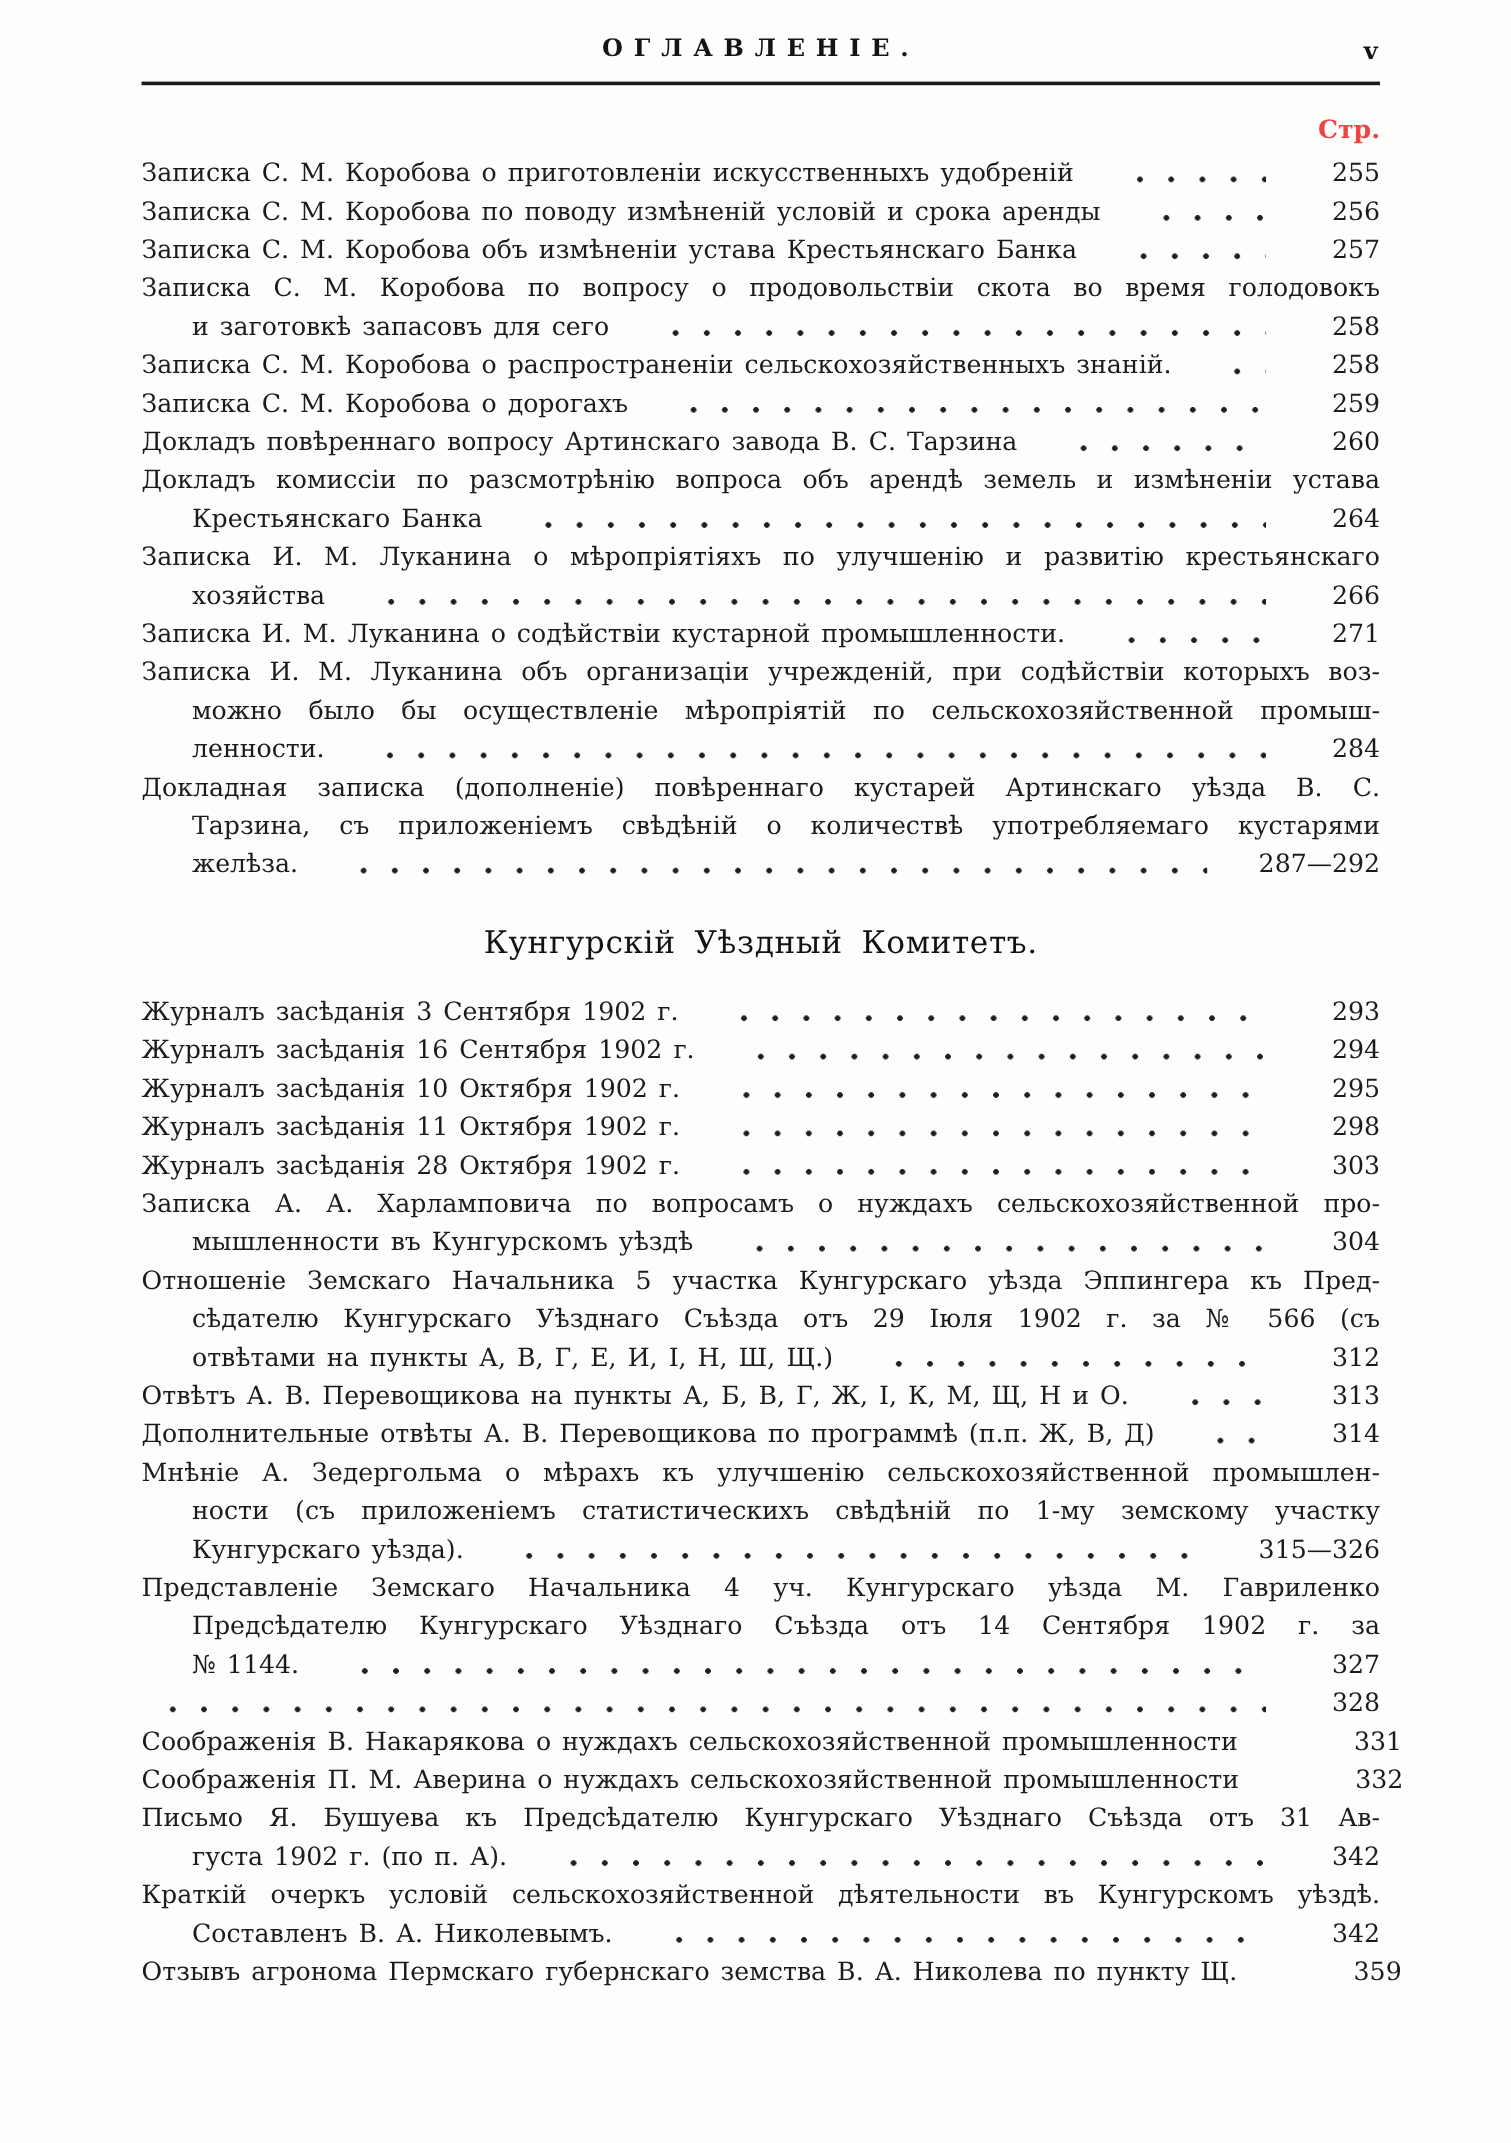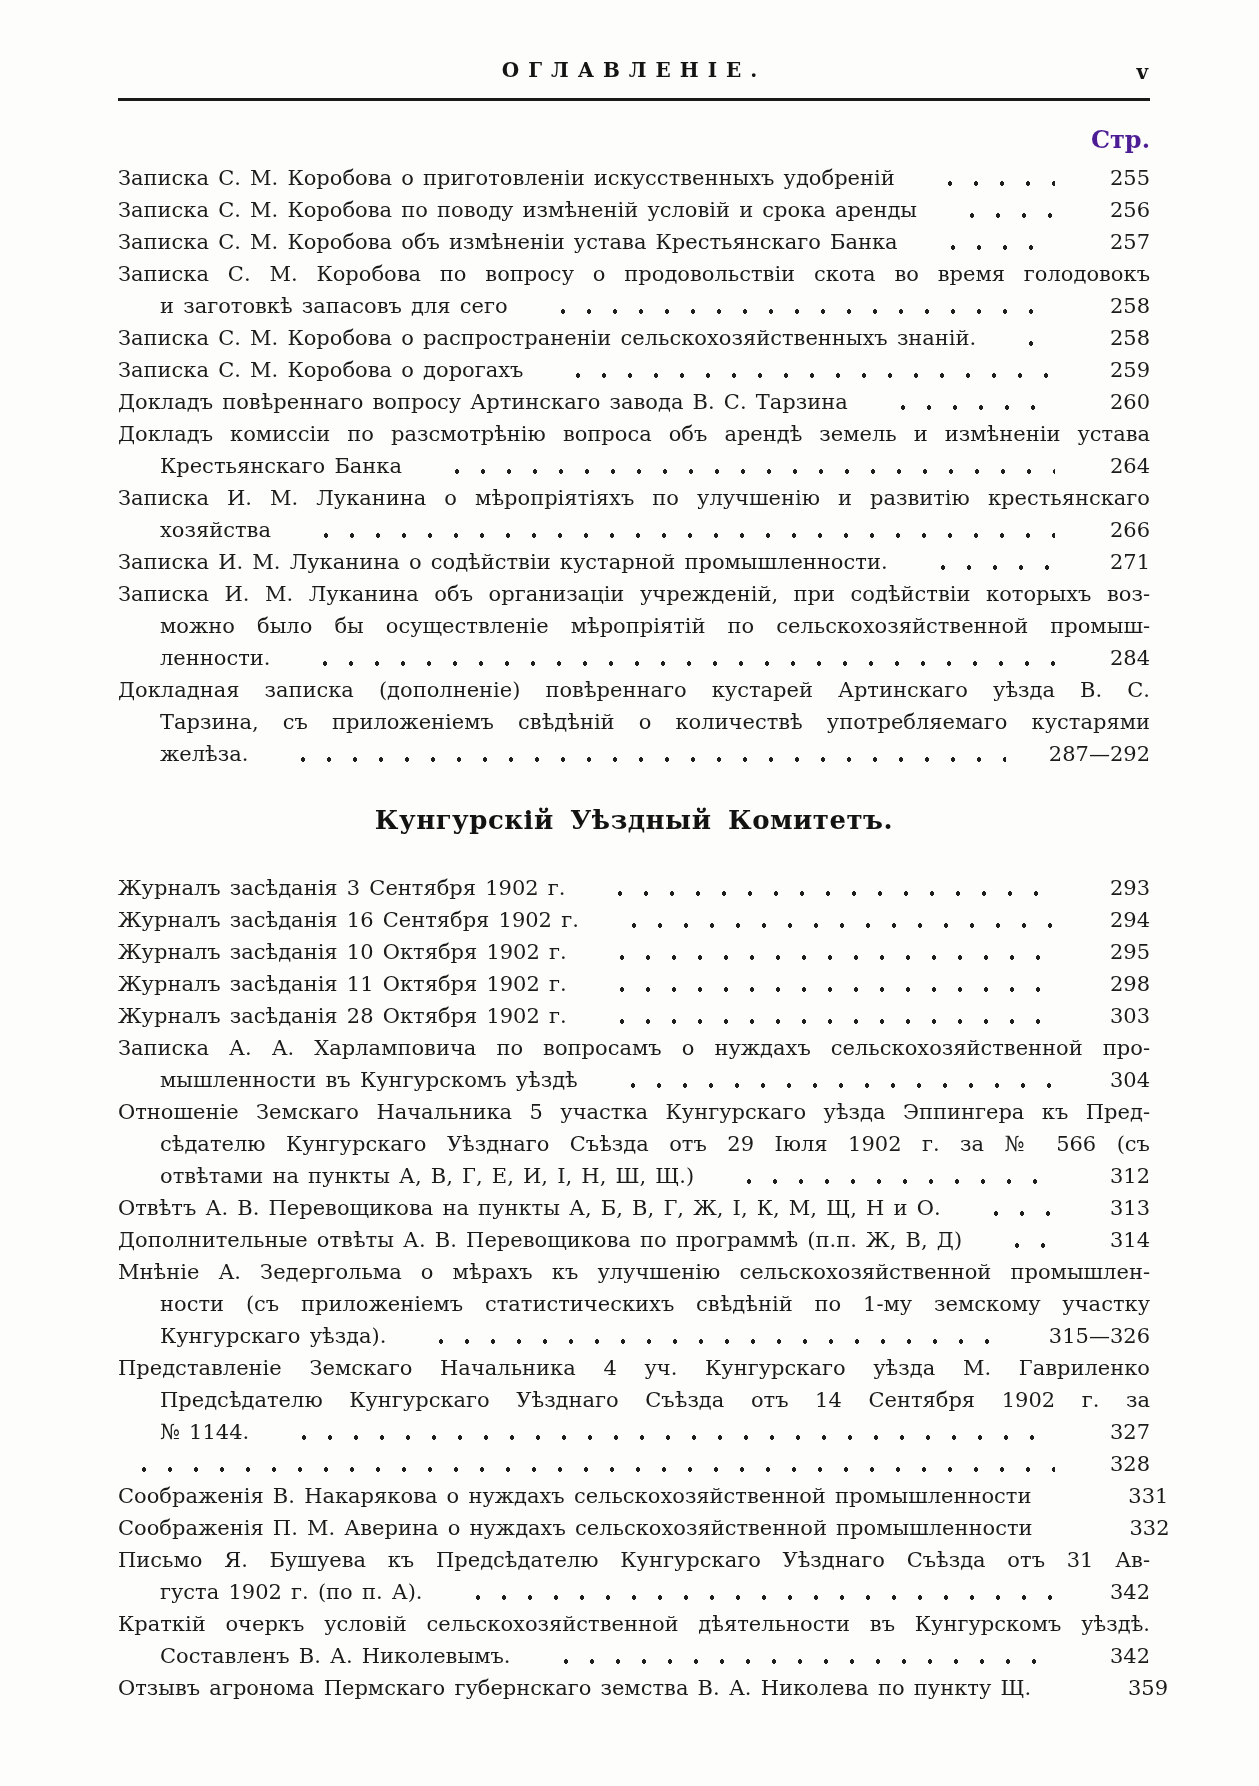--- a/index.html
+++ b/index.html
@@ -12,21 +12,21 @@
     height: 1786px;
     overflow: hidden;
     font-family: "DejaVu Serif", "Liberation Serif", serif;
     color: #1b1b1b;
     background: #fdfdfb;
   }
   .page {
     box-sizing: border-box;
     width: 1259px;
     height: 1280px;
-    padding: 58px 109px 30px 118px;
+    padding: 28px 109px 30px 118px;
     position: relative;
   }
   
   .header-row {
     position: relative;
     height: 34px;
   }
   .running-title {
     display: block;
     text-align: center;
@@ -44,23 +44,23 @@
     color: #141414;
   }
   .rule {
     border-top: 3px solid #1a1a1a;
     margin-top: 6px;
     height: 0;
   }
   .col-header {
     text-align: right;
     font-weight: bold;
-    font-size: 24px;
+    font-size: 21px;
     margin: 24px 0 8px 0;
-    color: #4c1d95;
+    color: #ef4444;
   }
   
   #toc {
     font-size: 21px;
     line-height: 32px;
     word-spacing: 2.5px;
   }
   .entry { margin: 0; }
   .line { display: flex; align-items: baseline; gap: 29px; }
   .line.full { display: block; }
@@ -82,25 +82,25 @@
     background-repeat: repeat-x;
     background-position: left bottom;
   }
   .pg {
     min-width: 52px;
     text-align: right;
     white-space: nowrap;
   }
   .section-heading {
     text-align: center;
-    font-weight: bold;
+    font-weight: normal;
     font-size: 26px;
     letter-spacing: 0.5px;
     word-spacing: 7px;
-    margin: 34px 0 36px 0;
+    margin: 34px 0 25px 0;
     color: #131313;
   }
 </style>
 </head>
 <body>
 
 <div class="page">
   <div class="header-row">
     <span class="running-title">ОГЛАВЛЕНІЕ.</span>
     <span class="folio">v</span>

